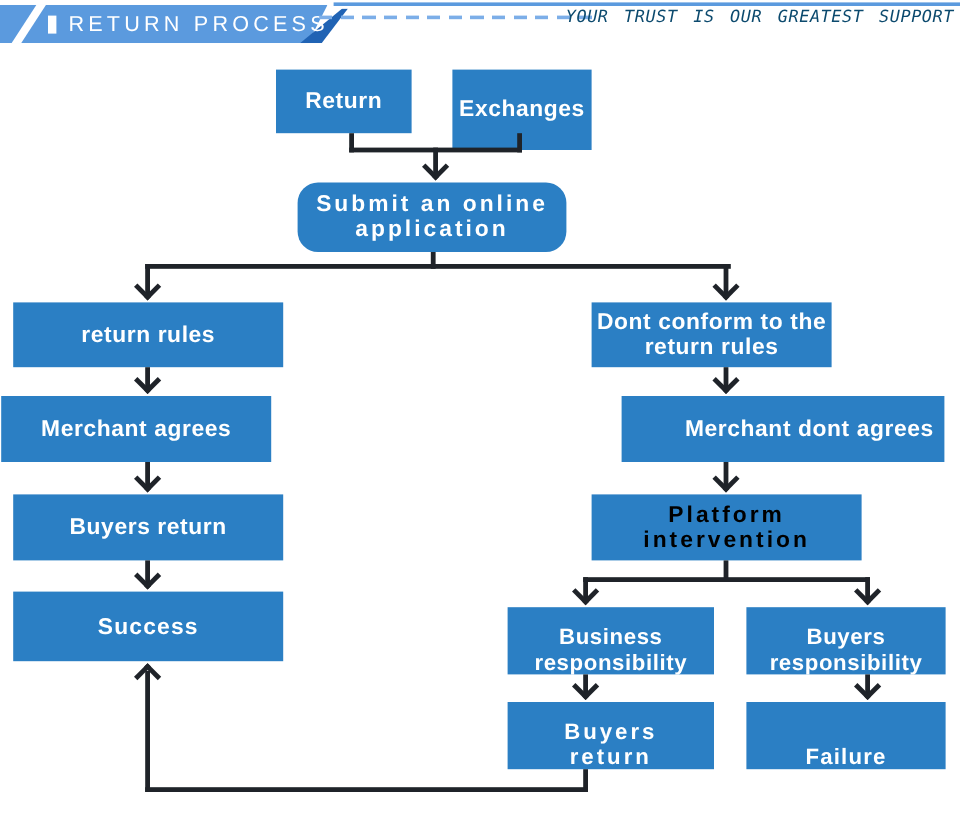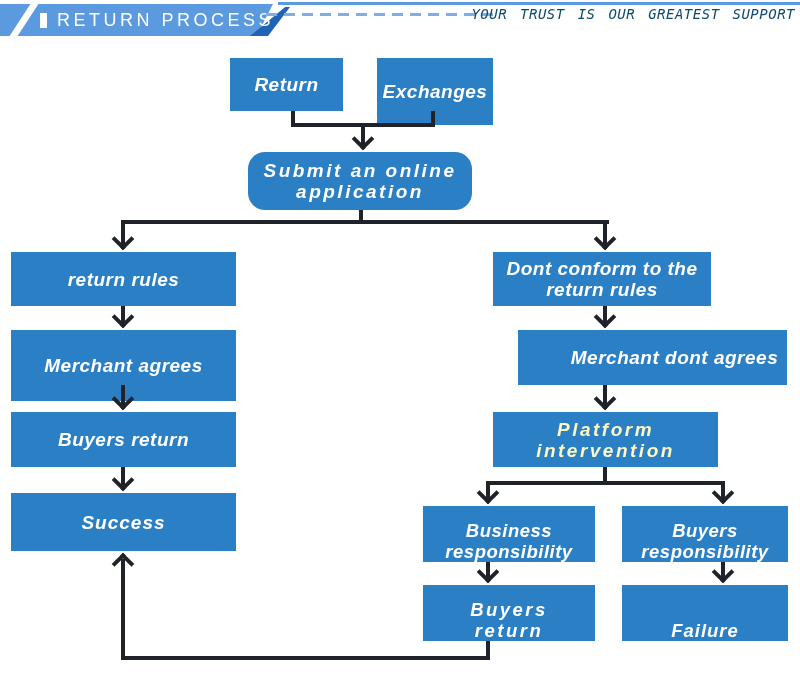--- a/index.html
+++ b/index.html
@@ -34,23 +34,23 @@
     position:absolute;right:5px;top:6px;
     font-family:"DejaVu Sans Mono",monospace;font-style:italic;font-size:14px;
     color:#0c4a6e;letter-spacing:0.5px;word-spacing:4px;white-space:nowrap;
   }
   
   .node{
     position:absolute;background:#2b7fc4;color:#ffffff;
     display:flex;flex-direction:column;align-items:center;justify-content:center;
     font-weight:700;font-size:19px;line-height:21px;letter-spacing:0.5px;text-align:center;
   }
-  .node span{display:block;font-style:italic;}
+  .node span{display:block;}
   .spaced{letter-spacing:2.5px;}
-  .darktext{color:#fef9c3;}
+  .darktext{color:#000000;}
   .sm{font-size:18.5px;justify-content:flex-end;}
   
   .ln{position:absolute;background:#1f2329;}
   .ah{
     position:absolute;width:12px;height:12px;
     border-right:4px solid #1f2329;border-bottom:4px solid #1f2329;
   }
   .ah.down{transform:rotate(45deg);}
   .ah.up{transform:rotate(-135deg);}
 </style>
@@ -78,26 +78,26 @@
 
   <div class="node spaced" style="left:248px;top:152px;width:224px;height:58px;border-radius:17px;">
     <span>Submit an online</span>
     <span>application</span>
   </div>
 
   <div class="node" style="left:11px;top:252px;width:225px;height:54px;">
     <span>return rules</span>
   </div>
 
-  <div class="node" style="left:493px;top:252px;width:218px;height:54px;text-align:right;">
+  <div class="node" style="left:493px;top:252px;width:200px;height:54px;text-align:right;">
     <span>Dont conform to the</span>
     <span>return rules</span>
   </div>
 
-  <div class="node" style="left:11px;top:330px;width:225px;height:71px;">
+  <div class="node" style="left:1px;top:330px;width:225px;height:55px;">
     <span>Merchant agrees</span>
   </div>
 
   <div class="node" style="left:518px;top:330px;width:225px;height:55px;padding-left:44px;">
     <span>Merchant dont agrees</span>
   </div>
 
   <div class="node" style="left:11px;top:412px;width:225px;height:55px;">
     <span>Buyers return</span>
   </div>

